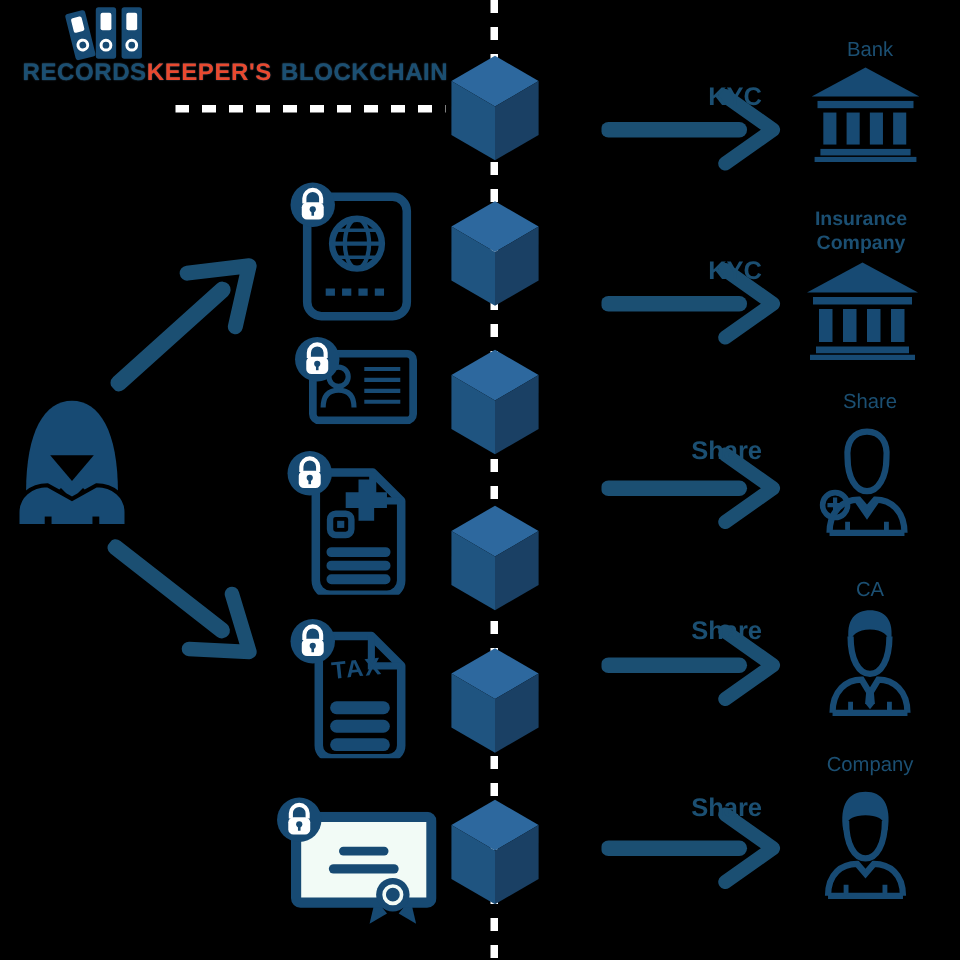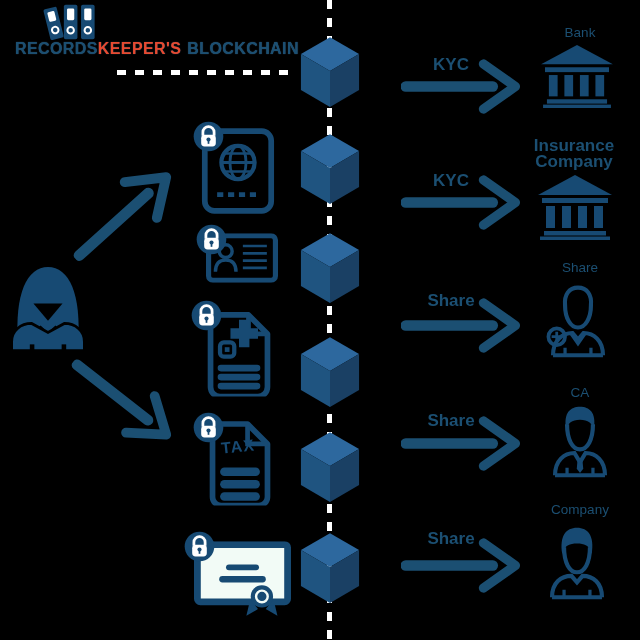--- a/index.html
+++ b/index.html
@@ -30,27 +30,27 @@
   .hdash{left:117px;top:70px;width:180px;height:5px;
     background:repeating-linear-gradient(90deg,var(--dash) 0 9px,transparent 9px 18px);z-index:1}
 
   .logo-text{left:15px;top:40px;width:280px;font-size:16px;font-weight:800;
     letter-spacing:.4px;white-space:nowrap;text-shadow:0 0 1px rgba(110,170,215,.55)}
   .logo-text .nv{color:var(--text-navy)}
   .logo-text .rd{color:var(--red)}
   .logo-text .gap{display:inline-block;width:6px}
 
   .cube{left:299px;width:62px;height:72px;z-index:2}
-  .flow-label{left:394px;width:114px;text-align:center;color:var(--text-navy);
+  .flow-label{left:394px;width:114px;text-align:right;color:var(--text-navy);
     font-size:17px;font-weight:bold;z-index:3}
   .h-arrow{left:401px;width:120px;height:59px;z-index:2}
   .ent-label{left:530px;width:100px;text-align:center;color:var(--text-navy);
     font-size:13.5px;font-weight:normal;line-height:16px}
   .ins-label{left:533px;width:82px;text-align:center;color:var(--text-navy);
-    font-size:17px;font-weight:bold;line-height:16px}
+    font-size:13px;font-weight:bold;line-height:16px}
   .badge{width:31px;height:31px;z-index:4}
   .tax-text{color:var(--navy);font-weight:bold;font-size:16px;letter-spacing:1px;
     text-align:center;transform:rotate(-6deg);z-index:3}
   .diag{transform-origin:50% 50%}
 </style>
 </head>
 <body>
 
 <svg width="0" height="0" style="position:absolute" aria-hidden="true">
   <defs>

